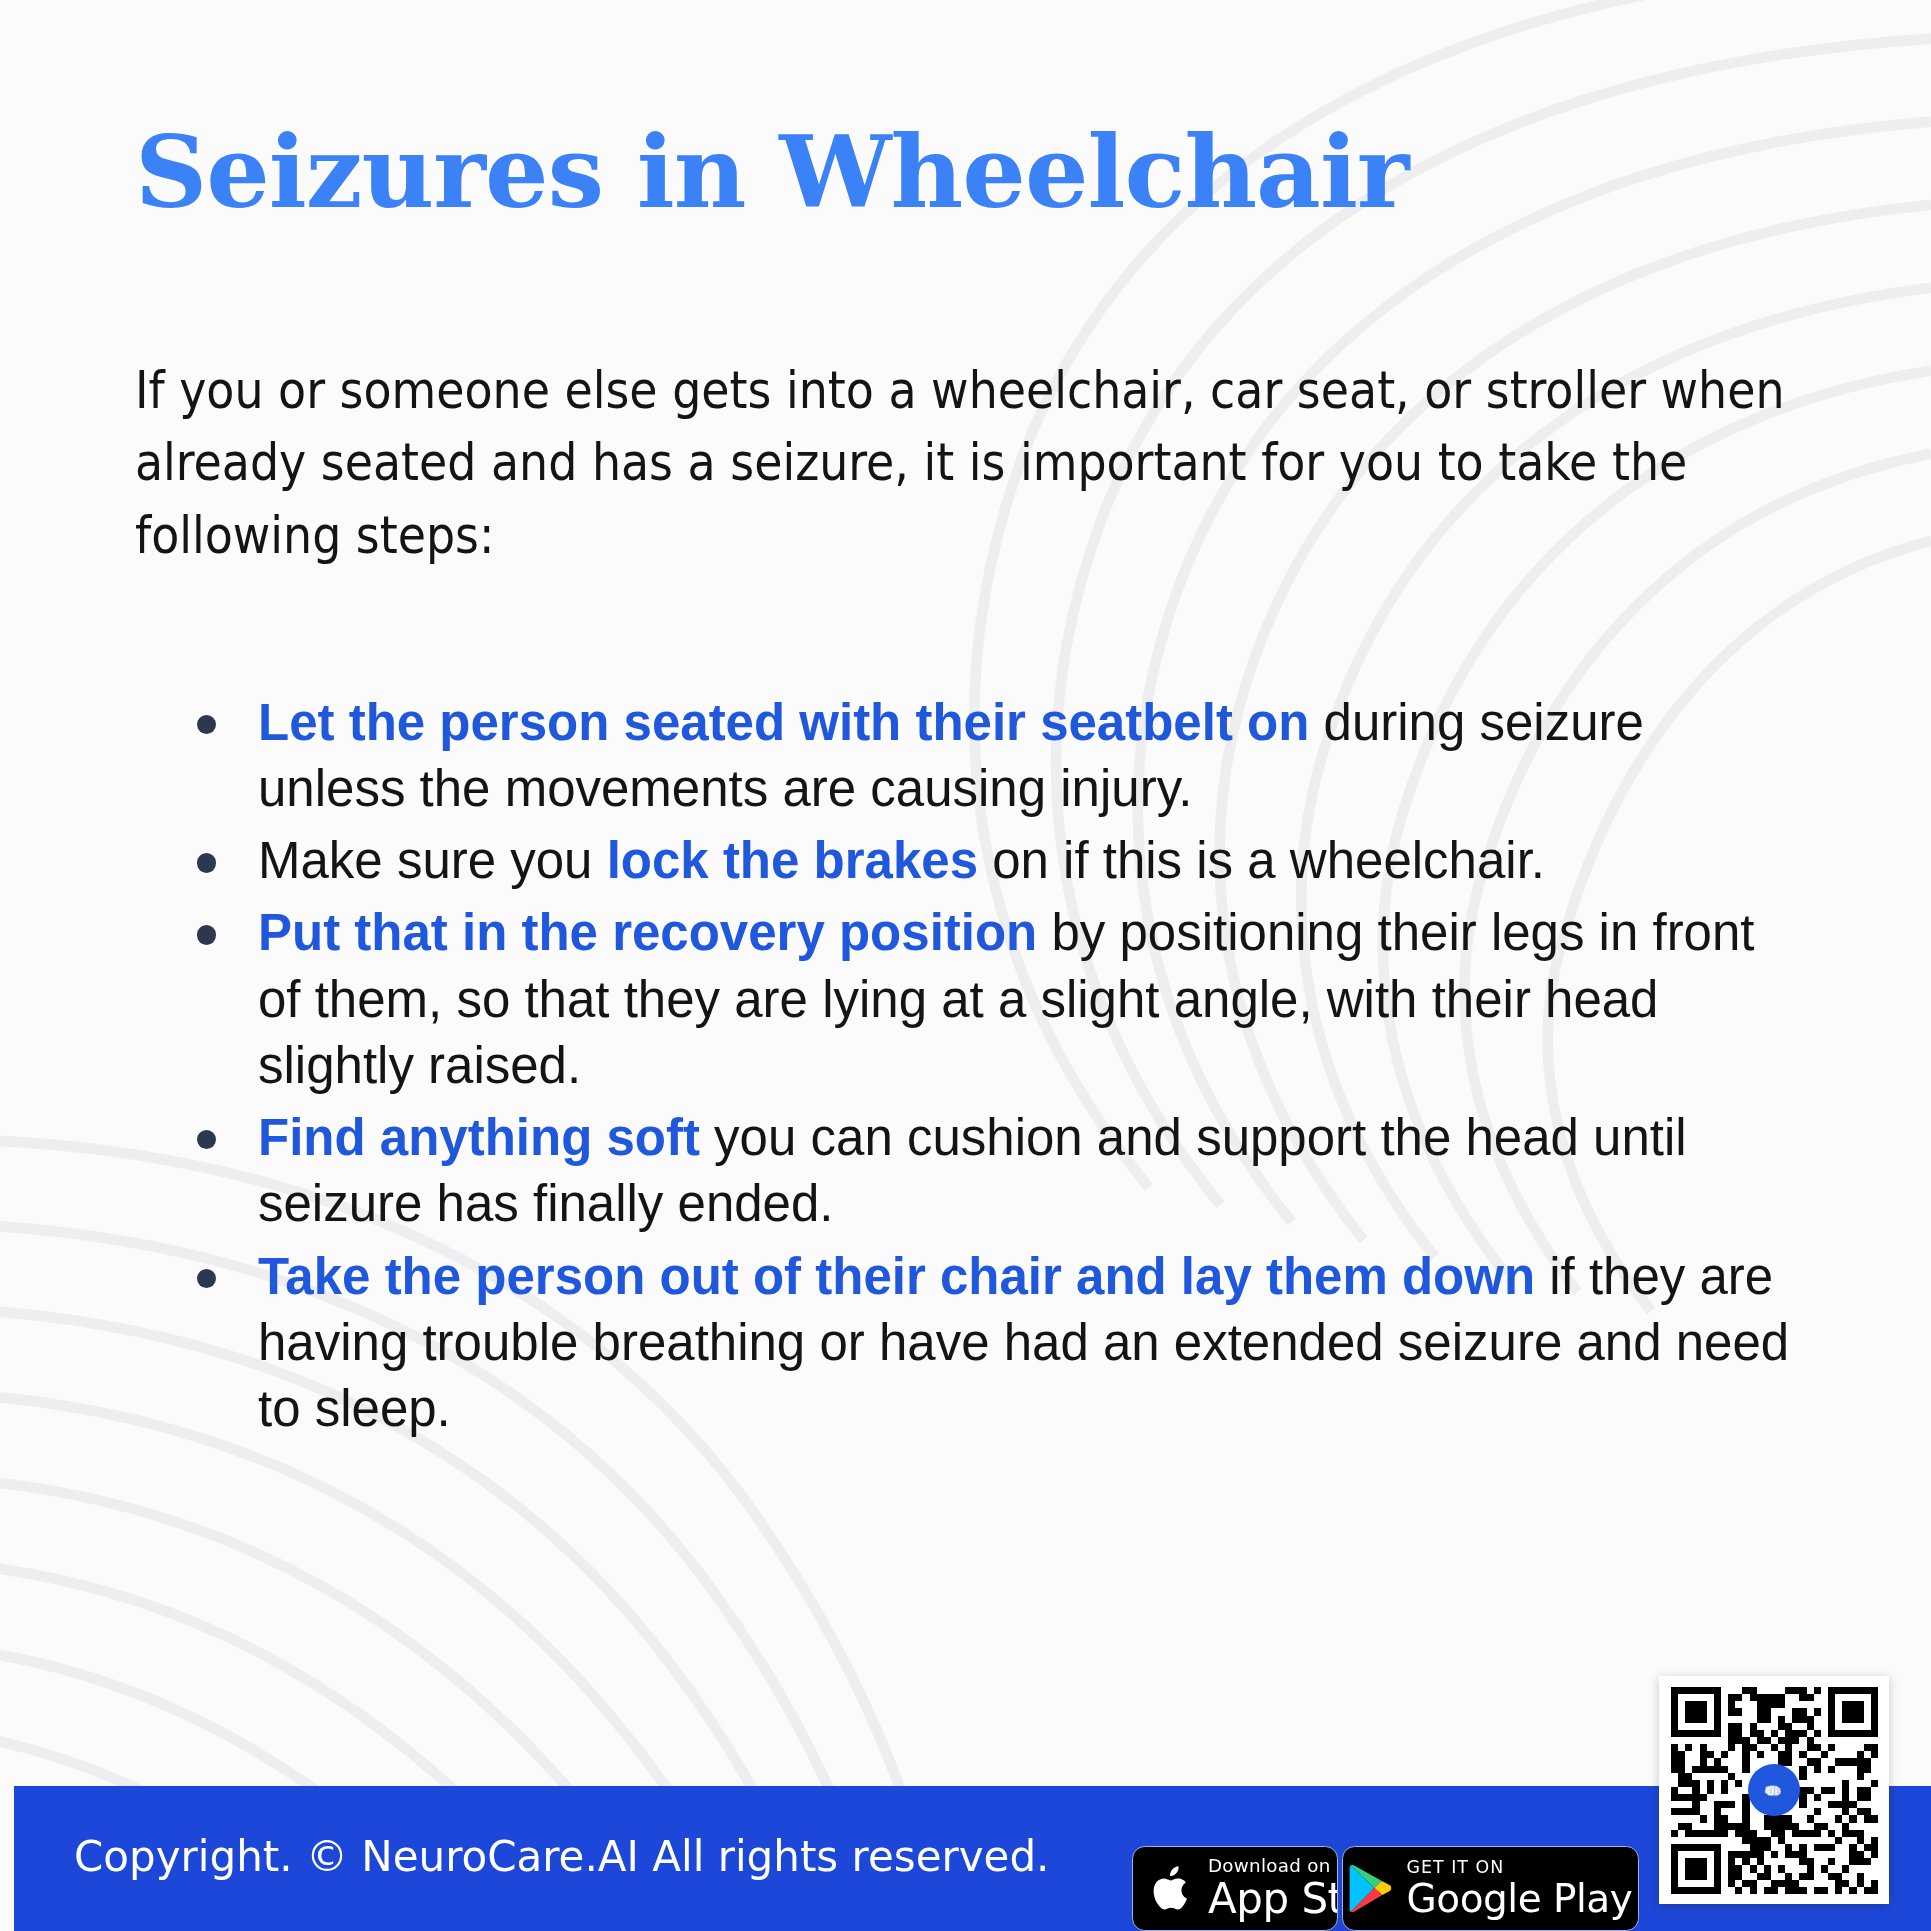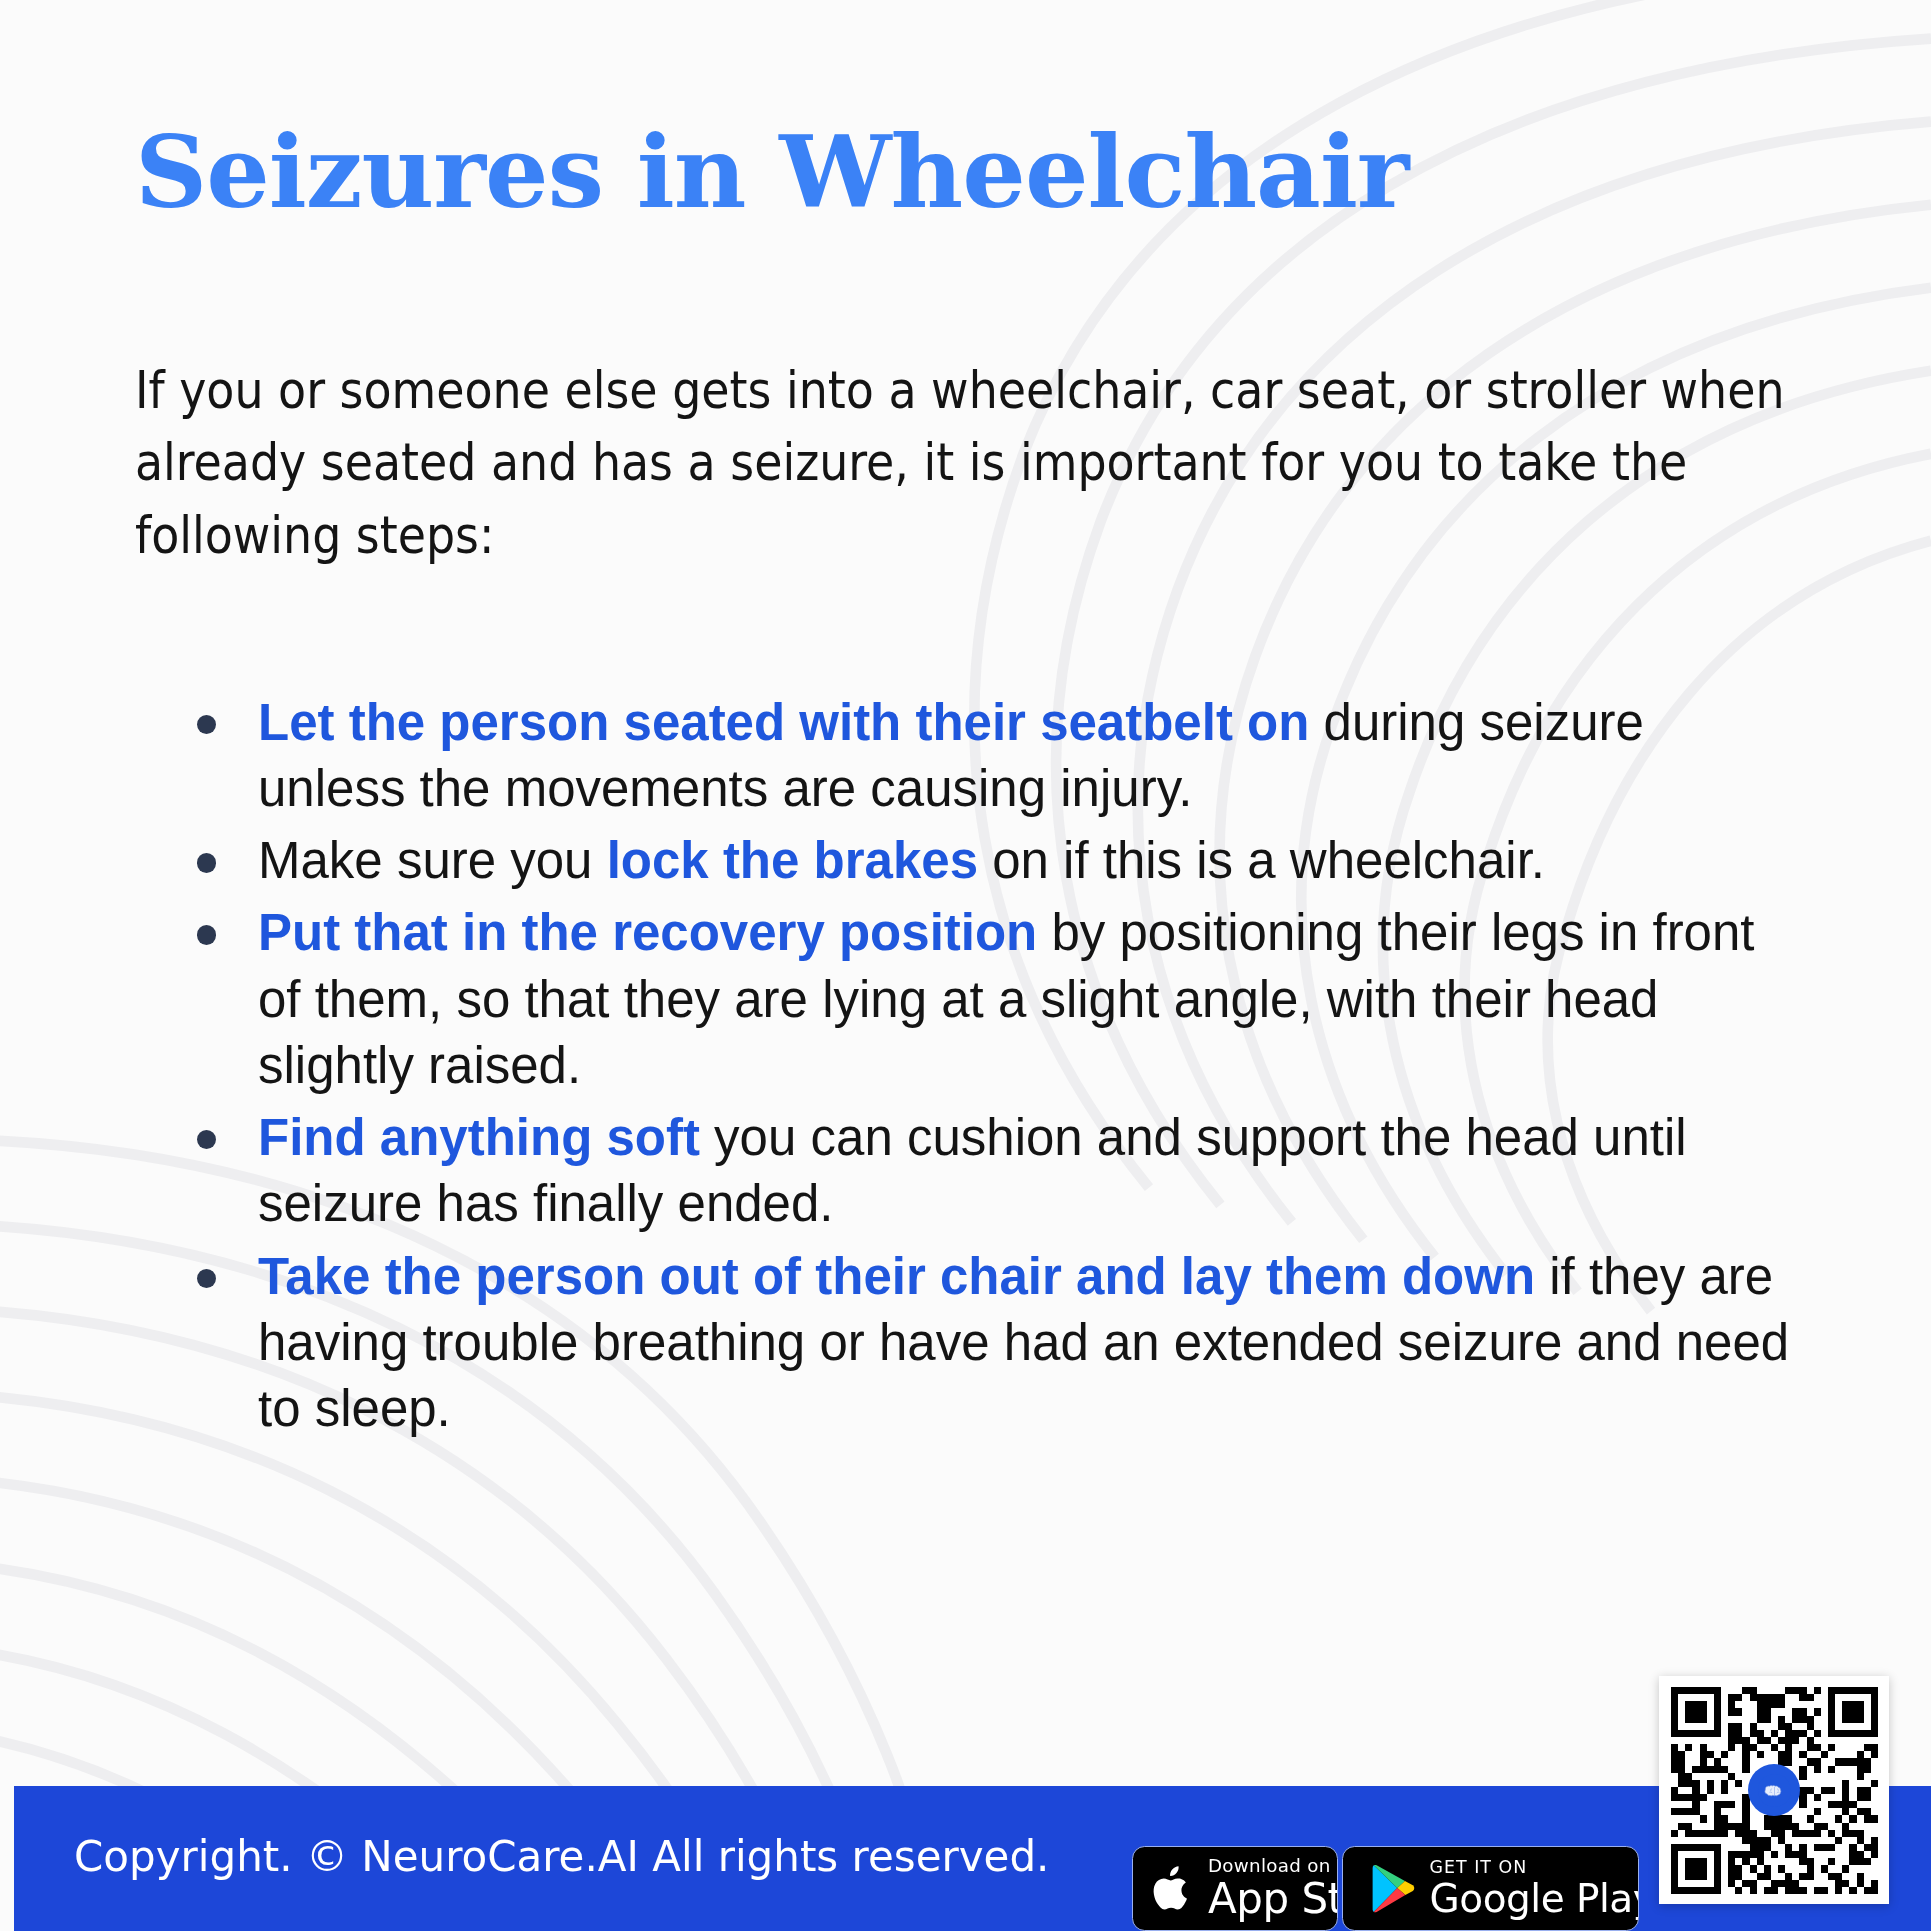--- a/index.html
+++ b/index.html
@@ -137,21 +137,21 @@
     overflow: hidden;
   }
   .badge-apple {
     left: 1132px;
     width: 206px;
     padding-left: 17.4px;
   }
   .badge-google {
     left: 1342px;
     width: 297px;
-    padding-left: 25px;
+    padding-left: 2px;
   }
   .badge-icon {
     flex: 0 0 auto;
     display: flex;
     align-items: center;
     justify-content: center;
   }
   .badge-text {
     margin-left: 11.6px;
     display: flex;

